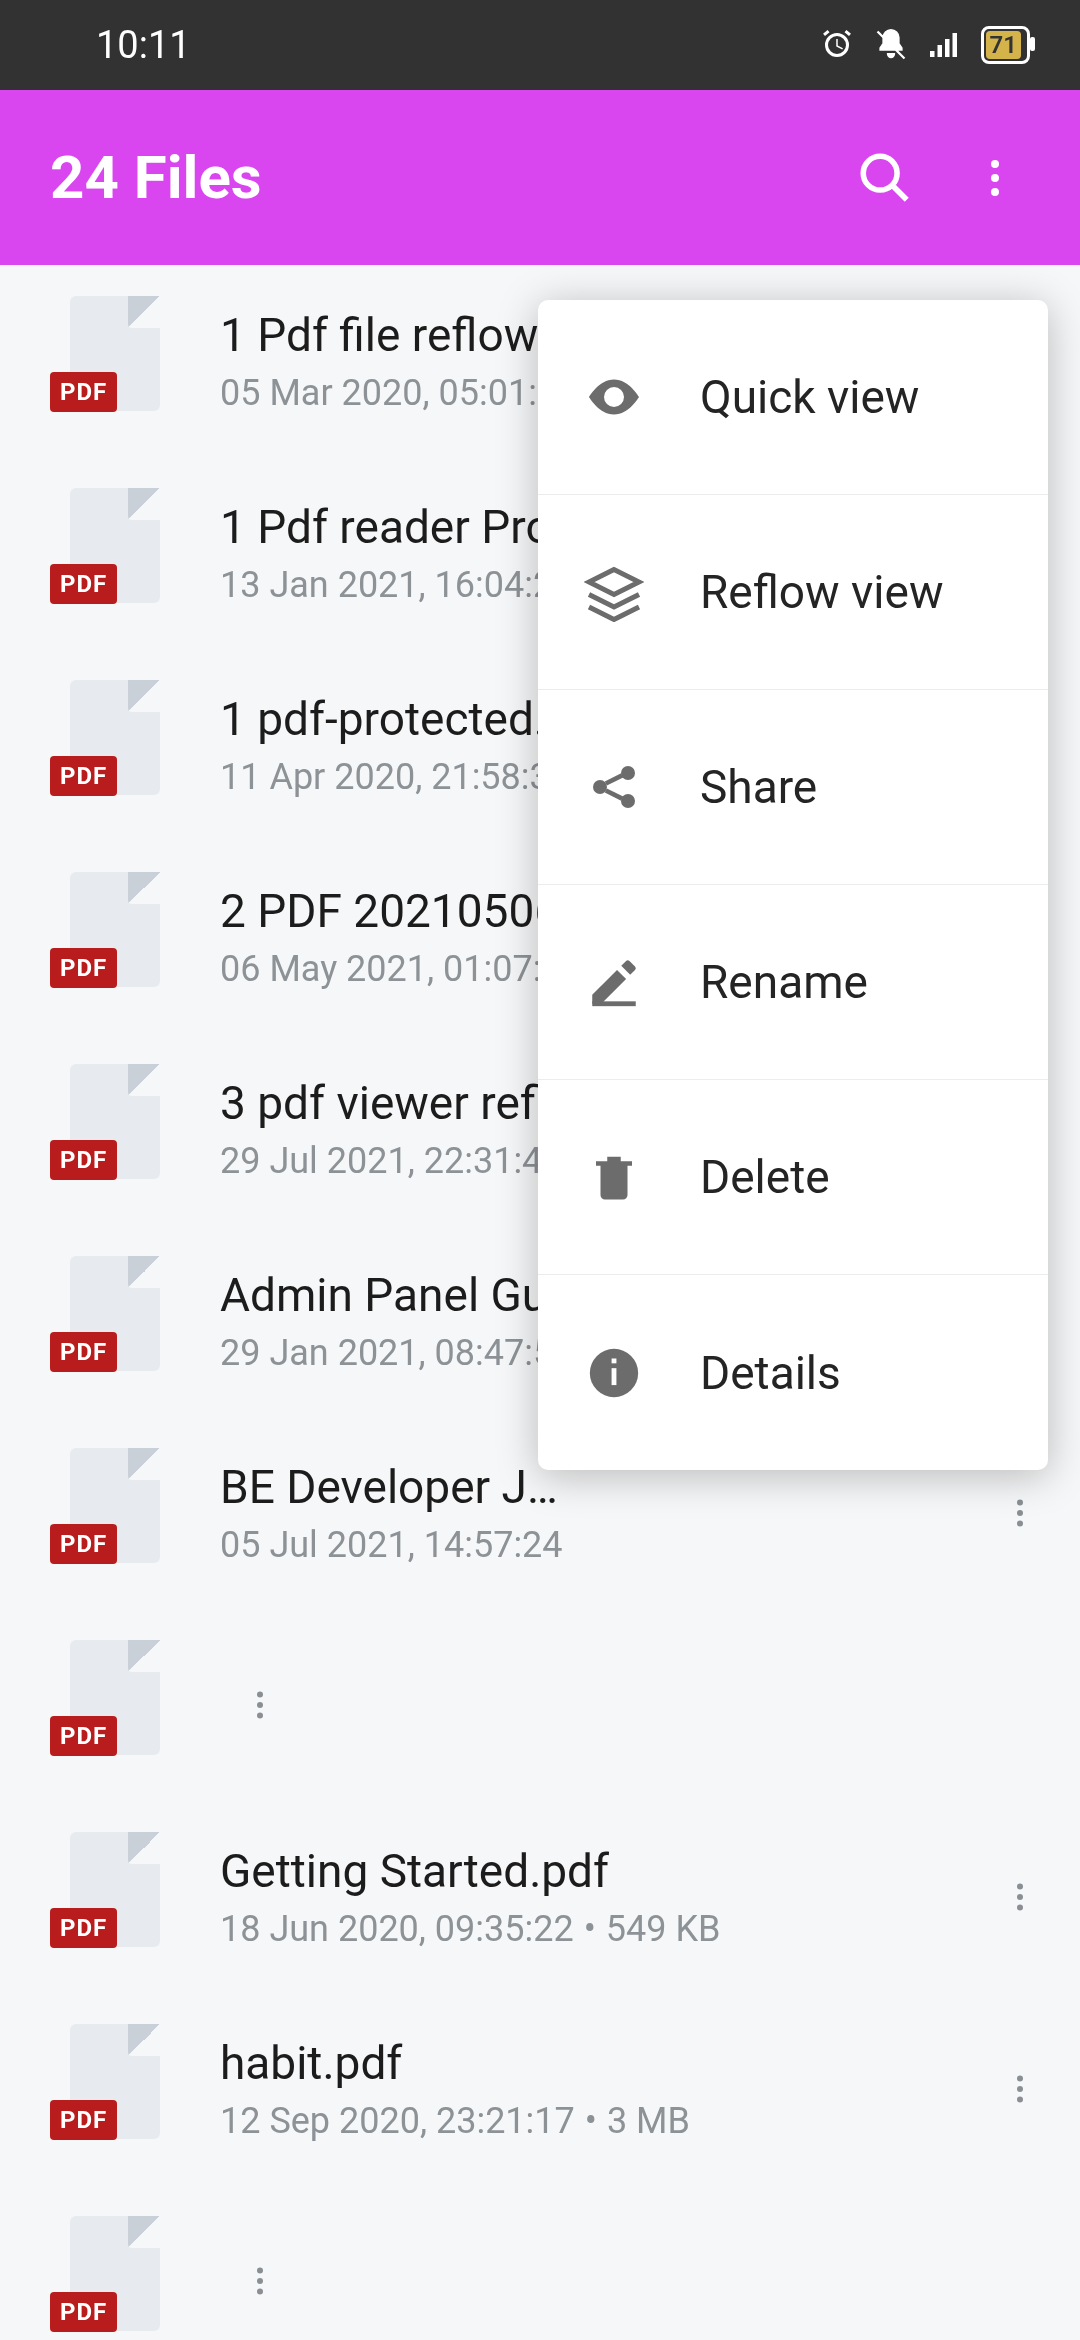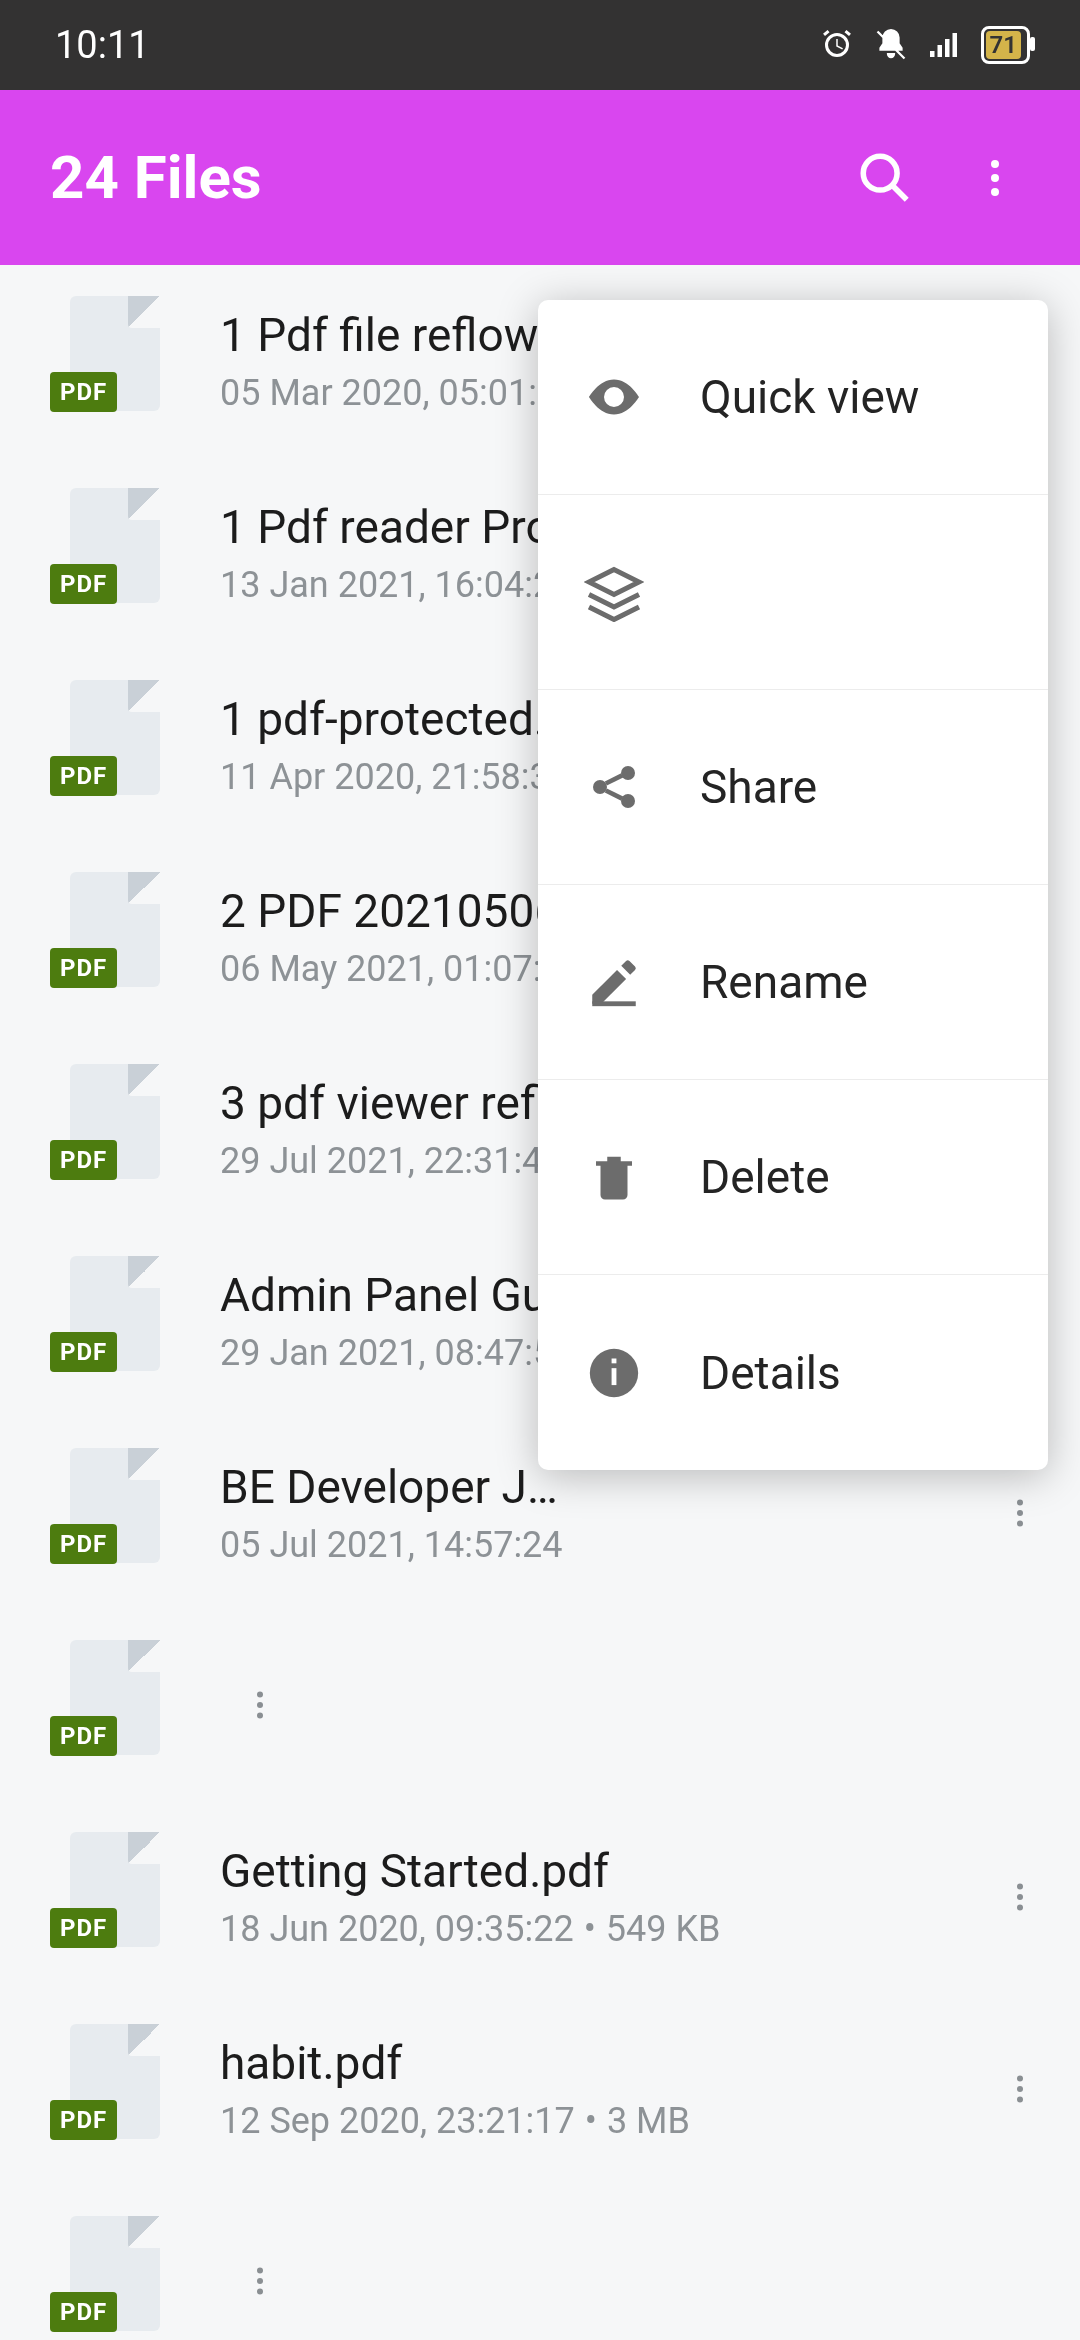--- a/index.html
+++ b/index.html
@@ -11,21 +11,21 @@
     overflow: hidden;
     position: relative;
   }
   .status-bar {
     height: 90px;
     background: #333232;
     color: #fff;
     display: flex;
     align-items: center;
     justify-content: space-between;
-    padding: 0 50px 0 55px;
+    padding: 0 50px 0 96px;
     font-size: 38px;
   }
   .status-right { display: flex; align-items: center; gap: 18px; }
   .status-right svg, .status-right .batt { flex-shrink: 0; }
   .app-bar {
     height: 175px;
     background: #d946ef;
     color: #fff;
     display: flex;
     align-items: center;
@@ -57,21 +57,21 @@
     content: "";
     position: absolute;
     right: 0; top: 0;
     width: 32px; height: 32px;
     background: linear-gradient(135deg, #c9d0d7 50%, #f6f7f8 50%);
     border-bottom-left-radius: 4px;
   }
   .pdf-badge {
     position: absolute;
     bottom: 14px; left: 0;
-    background: #4d7c0f;
+    background: #b91c1c;
     color: #fff;
     font-weight: 700;
     font-size: 24px;
     padding: 6px 10px;
     border-radius: 4px;
     letter-spacing: 1px;
   }
   .file-info { flex: 1; min-width: 0; overflow: hidden; }
   .file-name {
     font-size: 46px;
@@ -353,20 +353,21 @@
         </svg>
       </div>
       <div class="popup-label">Quick view</div>
     </div>
     <div class="popup-item">
       <div class="popup-icon">
         <svg width="60" height="60" viewBox="0 0 24 24">
           <path d="M12 3L2 8l10 5 10-5zM2 13l10 5 10-5M2 18l10 5 10-5" fill="none" stroke="#6c6c6c" stroke-width="2"></path>
         </svg>
       </div>
+      <div class="popup-label">Reflow view</div>
     </div>
     <div class="popup-item">
       <div class="popup-icon">
         <svg width="56" height="56" viewBox="0 0 24 24">
           <circle cx="6" cy="12" r="3"></circle>
           <circle cx="18" cy="6" r="3"></circle>
           <circle cx="18" cy="18" r="3"></circle>
           <path d="M8.5 10.5L15.5 7M8.5 13.5L15.5 17" stroke="#6c6c6c" stroke-width="2"></path>
         </svg>
       </div>

